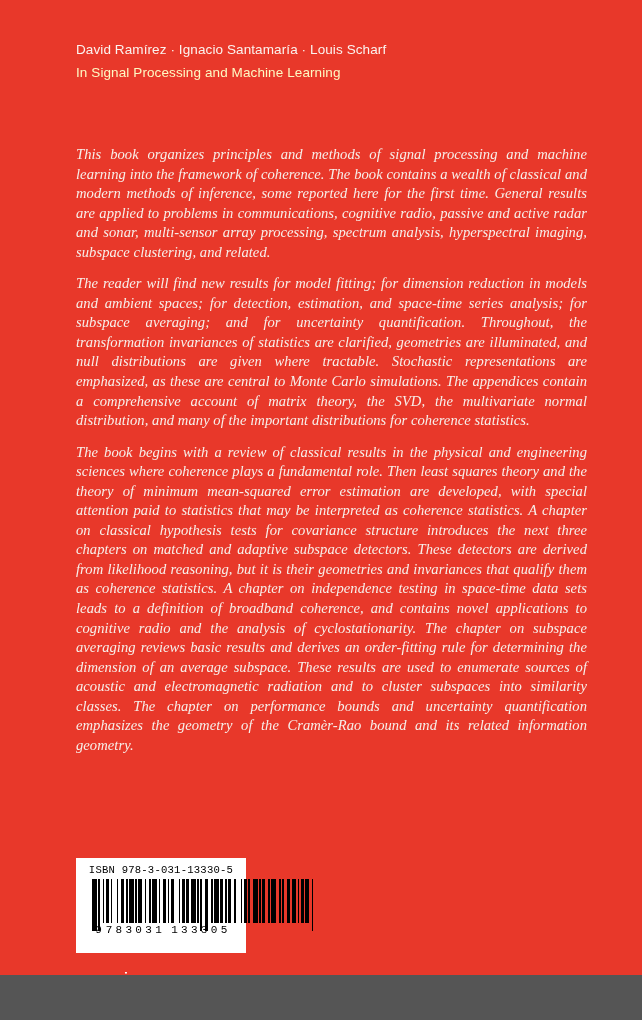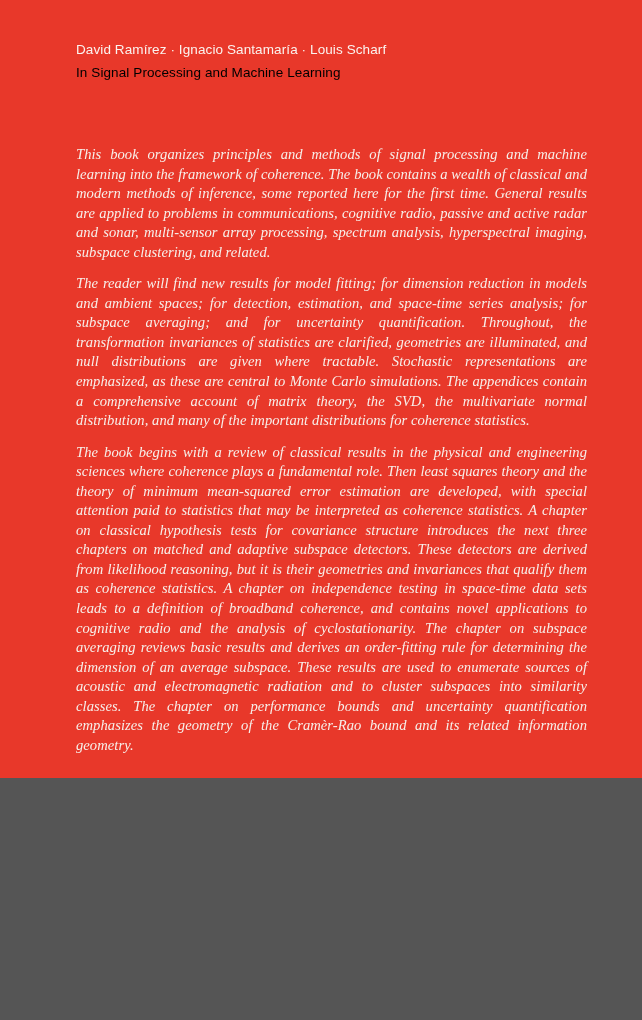--- a/index.html
+++ b/index.html
@@ -4,21 +4,21 @@
 <title>Book Back Cover</title>
 <style>
   html, body {
     margin: 0;
     padding: 0;
     background: #555;
   }
   .cover {
     position: relative;
     width: 642px;
-    height: 778px;
+    height: 975px;
     background: #E8382A;
     overflow: hidden;
     font-family: "Liberation Sans", sans-serif;
     -webkit-font-smoothing: antialiased;
   }
 
   
   .header {
     position: absolute;
     left: 76px;
@@ -39,21 +39,21 @@
     font-size: 23px;
     letter-spacing: -0.1px;
     color: #FFFFFF;
     line-height: 1.12;
     margin-top: 12px;
   }
   .subtitle {
     font-family: "Liberation Sans", sans-serif;
     font-size: 13.5px;
     letter-spacing: 0.1px;
-    color: #000000;
+    color: #fef9c3;
     line-height: 1.25;
     margin-top: 6px;
   }
 
   
   .blurb {
     position: absolute;
     left: 76px;
     top: 145px;
     width: 511px;

